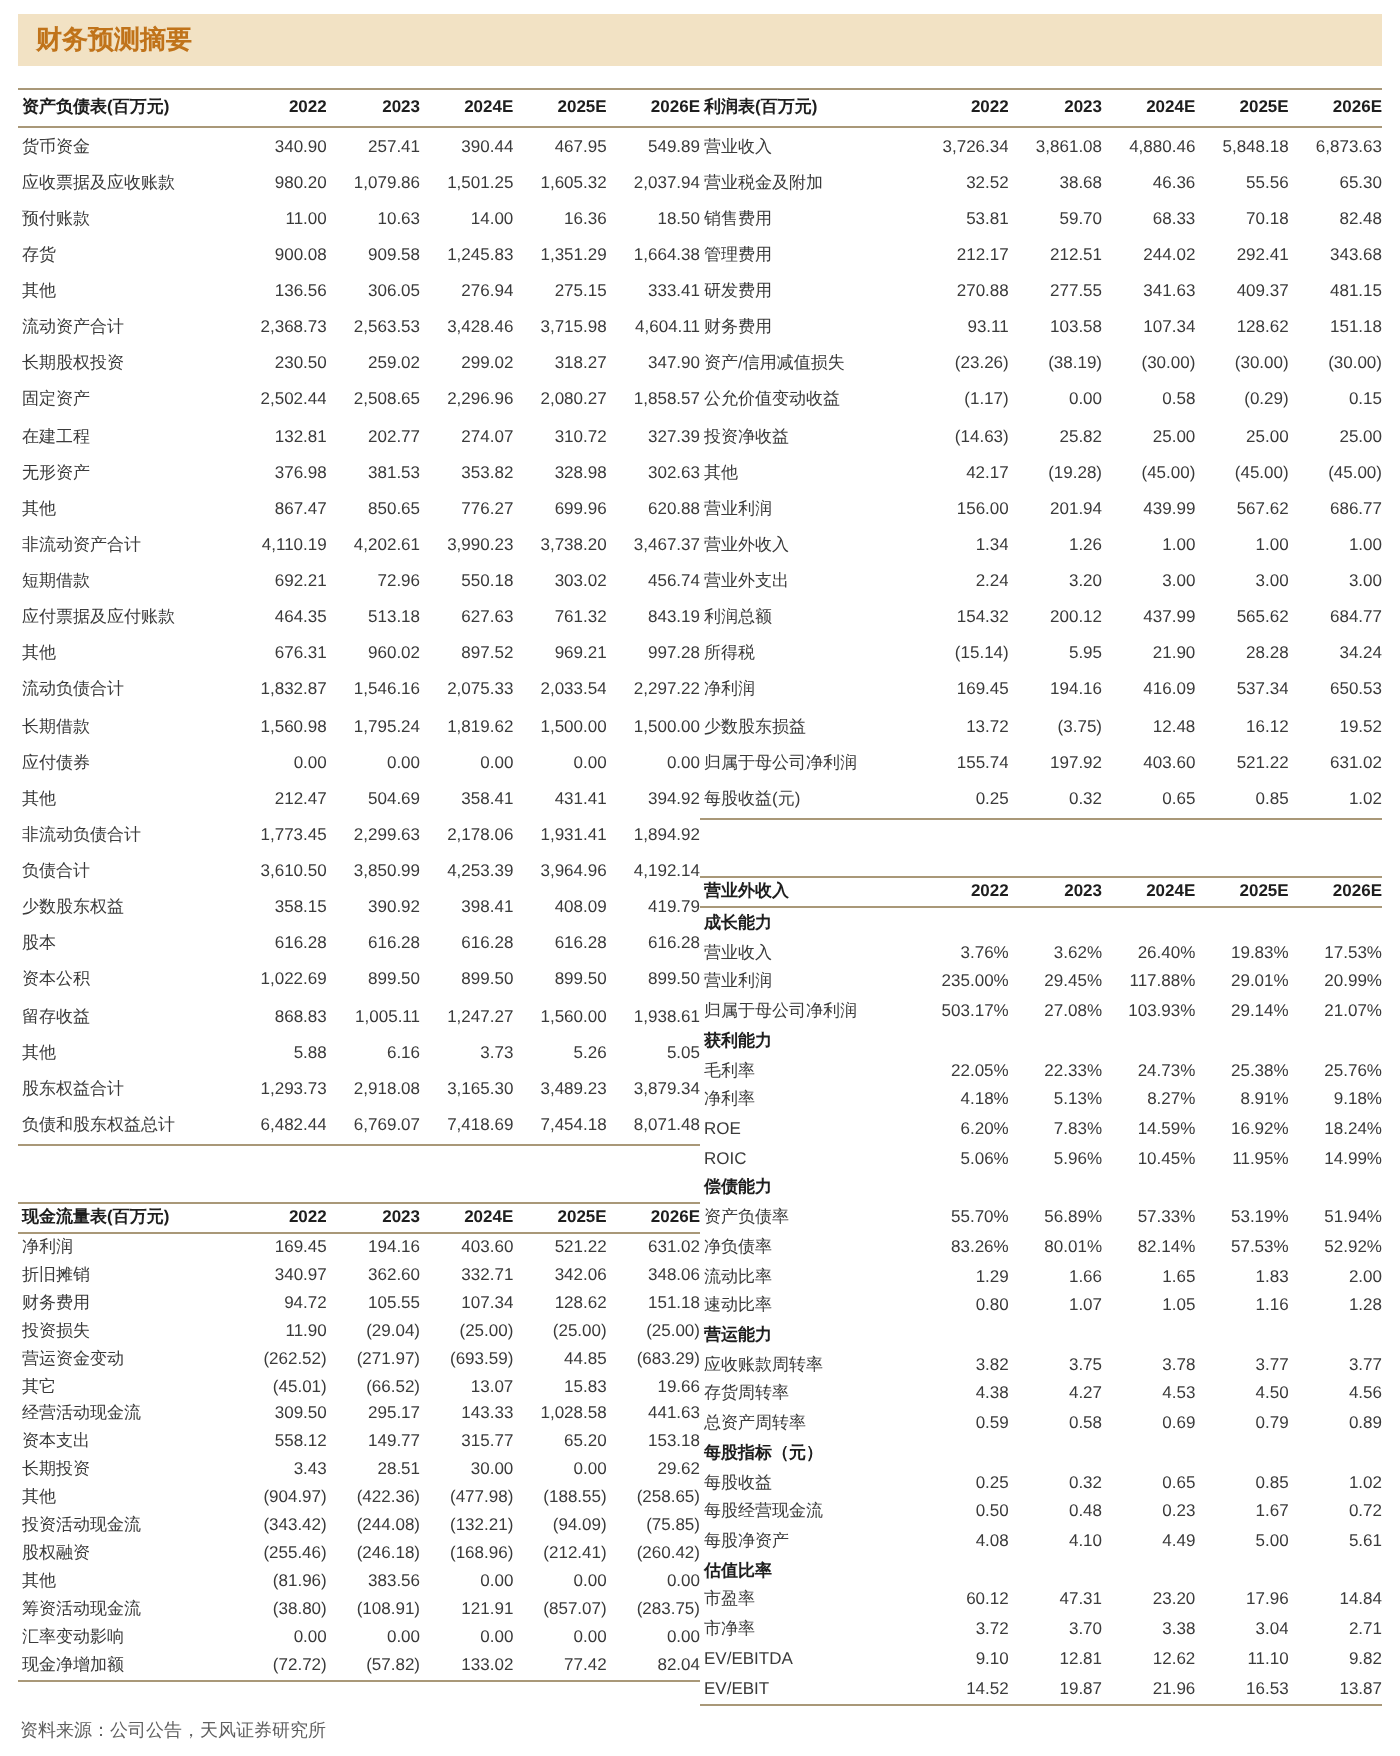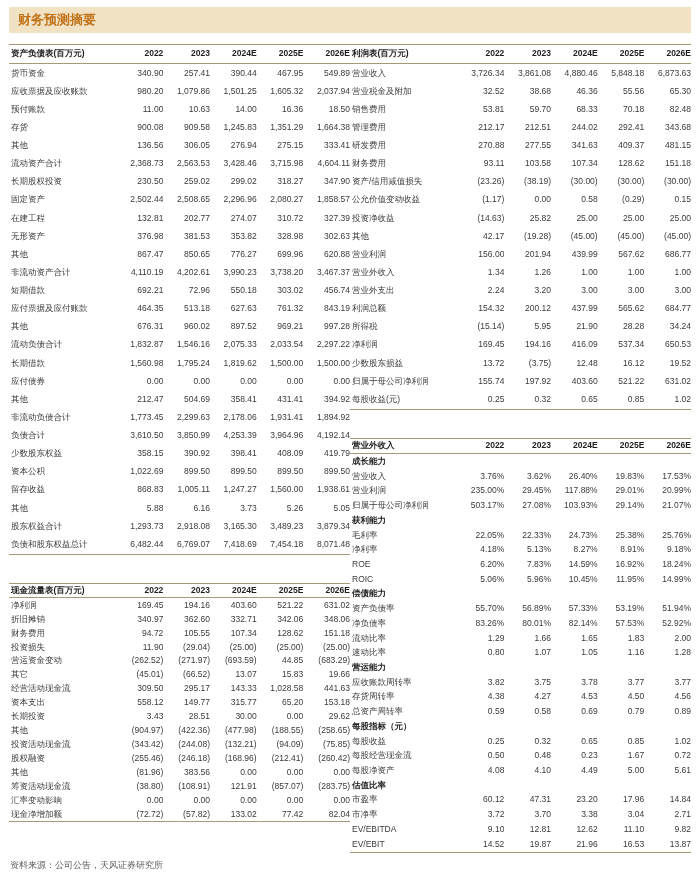--- a/index.html
+++ b/index.html
@@ -228,20 +228,28 @@
             </tr>
             <tr>
               <td>少数股东权益</td>
               <td>358.15</td>
               <td>390.92</td>
               <td>398.41</td>
               <td>408.09</td>
               <td>419.79</td>
             </tr>
             <tr>
+              <td>股本</td>
+              <td>616.28</td>
+              <td>616.28</td>
+              <td>616.28</td>
+              <td>616.28</td>
+              <td>616.28</td>
+            </tr>
+            <tr>
               <td>资本公积</td>
               <td>1,022.69</td>
               <td>899.50</td>
               <td>899.50</td>
               <td>899.50</td>
               <td>899.50</td>
             </tr>
             <tr>
               <td>留存收益</td>
               <td>868.83</td>

